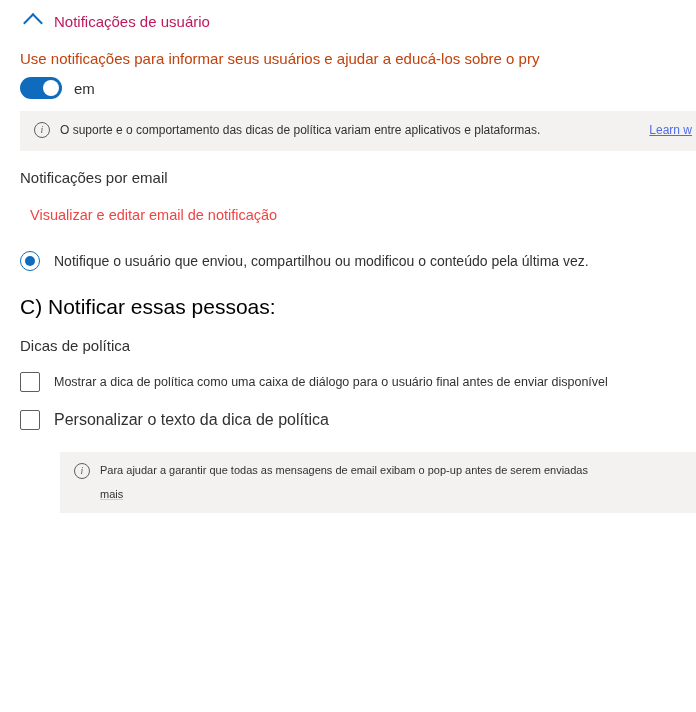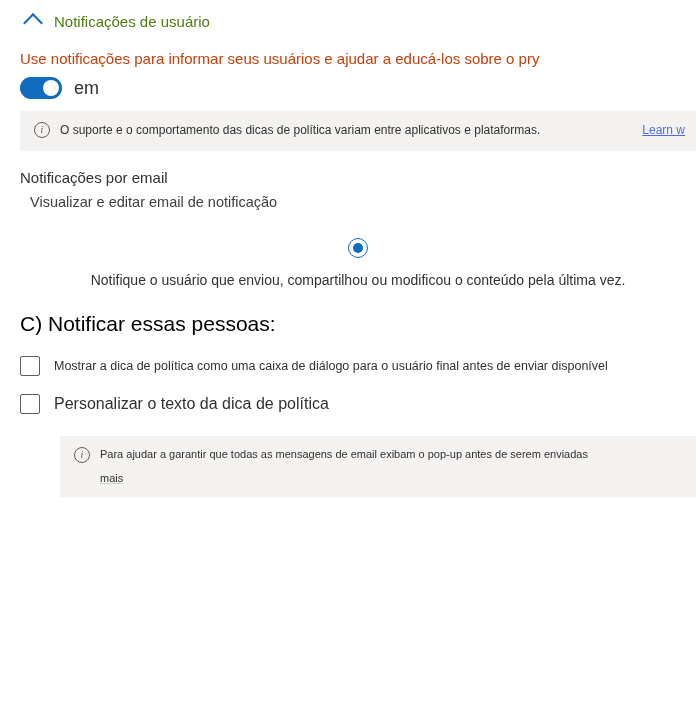--- a/index.html
+++ b/index.html
@@ -27,21 +27,21 @@
     height: 14px;
     border-left: 2px solid #0f6cbd;
     border-top: 2px solid #0f6cbd;
     transform: rotate(45deg);
     margin-top: 4px;
     margin-left: 6px;
     flex-shrink: 0;
   }
   .section-title {
     font-size: 15px;
-    color: #4d7c0f;
+    color: #be185d;
   }
 
   .subheading {
     font-size: 15px;
     color: #c2410c;
     margin: 0 0 8px 0;
     line-height: 1.4;
     white-space: nowrap;
     overflow: hidden;
   }
@@ -61,21 +61,21 @@
     flex-shrink: 0;
     cursor: pointer;
   }
   .toggle-knob {
     position: absolute;
     right: 3px; top: 3px;
     width: 16px; height: 16px;
     border-radius: 50%;
     background: #fff;
   }
-  .toggle-label { font-size: 18px; color: #323130; }
+  .toggle-label { font-size: 15px; color: #323130; }
 
   .info-bar {
     background: #f3f2f1;
     padding: 10px 14px 10px 14px;
     display: flex;
     align-items: flex-start;
     gap: 10px;
     font-size: 12px;
     color: #323130;
     margin-bottom: 18px;
@@ -100,52 +100,51 @@
     font-size: 10px;
     line-height: 1;
     color: #605e5c;
     margin-top: 1px;
   }
   .info-text { flex: 1; line-height: 1.5; white-space: nowrap; overflow: hidden; }
   .info-link {
     color: #4f6bed;
     text-decoration: underline;
     position: absolute;
-    right: 11px;
+    right: 4px;
     top: 12px;
     font-size: 12px;
   }
   .info-more {
     color: #323130;
     font-size: 11px;
     display: block;
     margin-top: 6px;
     text-decoration: underline;
     text-decoration-color: rgba(0,0,0,0.15);
   }
 
   .label-block {
     font-size: 15px;
     color: #323130;
-    margin: 0 0 8px 0;
+    margin: 0 0 21px 0;
   }
   .link-block {
     font-size: 14.5px;
-    color: #404040;
+    color: #ef4444;
     margin: 0 8px 28px 0;
     padding-left: 10px;
   }
 
   .radio-row {
     display: flex;
     align-items: center;
     gap: 14px;
     margin-bottom: 24px;
     padding-left: 0;
-    flex-direction: column;
   }
   .radio {
     width: 20px; height: 20px;
     border: 1.5px solid #0f6cbd;
     border-radius: 50%;
     display: flex;
     align-items: center;
     justify-content: center;
     flex-shrink: 0;
     cursor: pointer;
@@ -247,20 +246,21 @@
   <div class="radio-row">
     <div class="radio">
       <div class="radio-dot"></div>
     </div>
     <div class="radio-label">Notifique o usuário que enviou, compartilhou ou modificou o conteúdo pela última vez.</div>
   </div>
 
   <div class="h2-row">C) Notificar essas pessoas:</div>
 
 
+  <div class="tips-heading">Dicas de política</div>
 
   <div class="check-row tight">
     <div class="checkbox"></div>
     <div class="check-label small">Mostrar a dica de política como uma caixa de diálogo para o usuário final antes de enviar disponível</div>
   </div>
 
   <div class="check-row">
     <div class="checkbox"></div>
     <div class="check-label large">Personalizar o texto da dica de política</div>
   </div>

